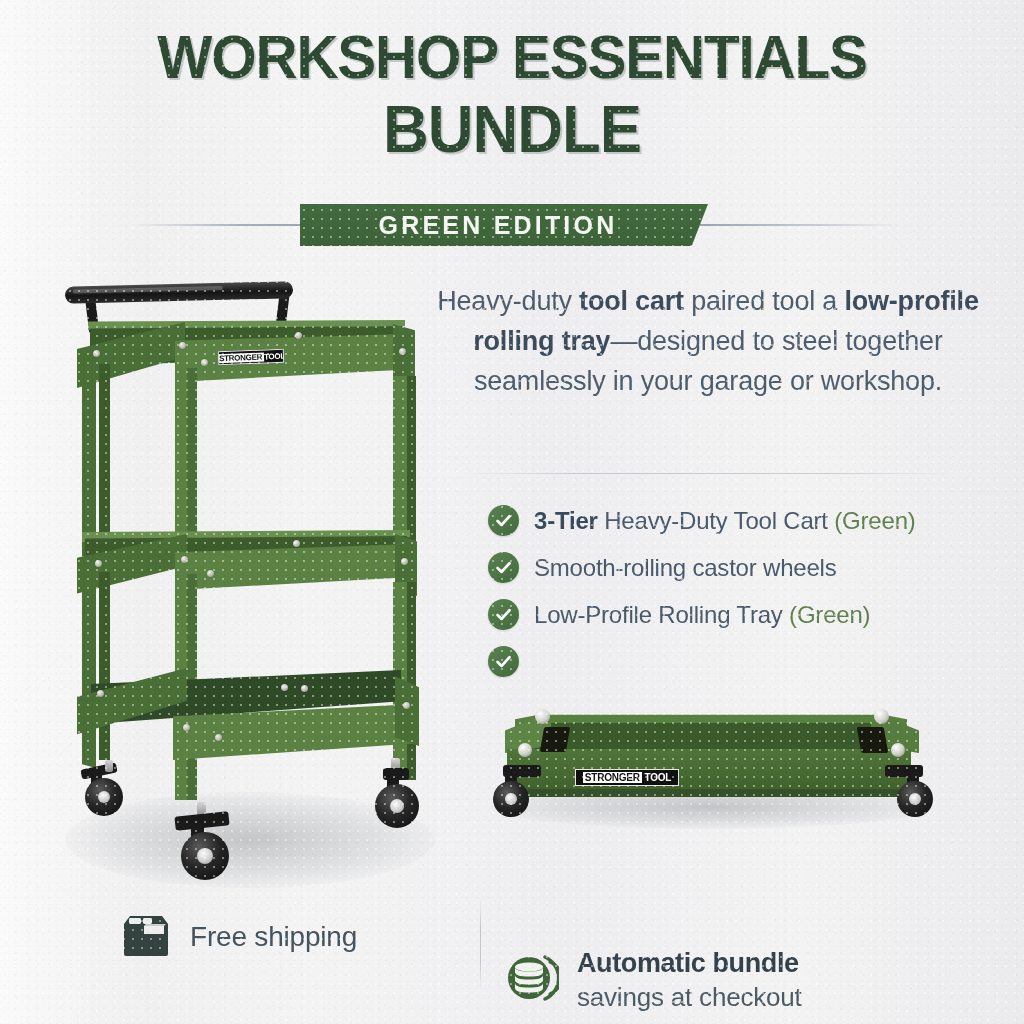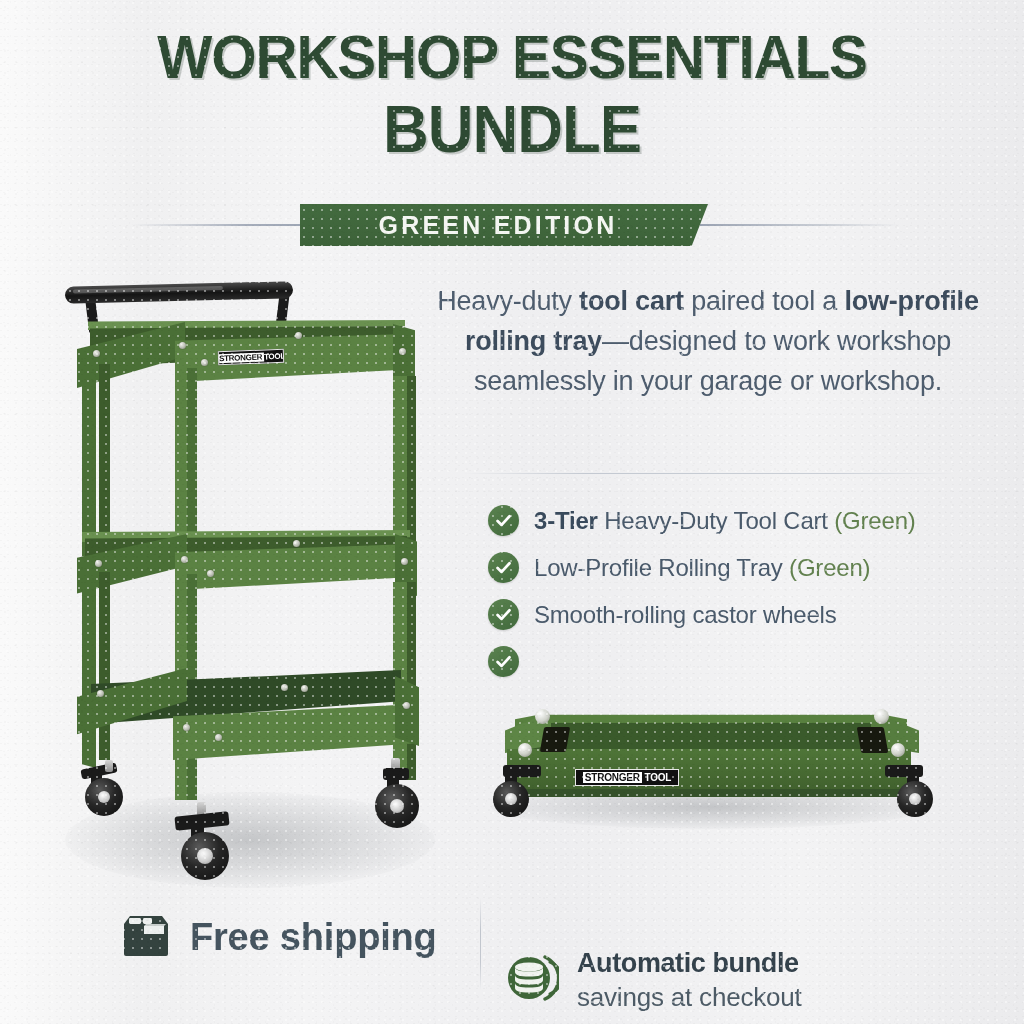--- a/index.html
+++ b/index.html
@@ -94,21 +94,21 @@
   .check svg{ display:block; }
   .feat-text{ font-size:24px; color:#4a5a6b; letter-spacing:-.2px; white-space:nowrap;text-align:right; }
   .feat-text b{ color:#394a5c; font-weight:bold; }
   .feat-text .gparen{ color:#62814f; }
 
   
   .footer-badge{ position:absolute; display:flex; align-items:center; z-index:20; }
   #badge-ship{ left:120px; top:912px; }
   #badge-bundle{ left:505px; top:908px;margin-top:38px; }
   .badge-icon{ flex:0 0 auto; margin-right:18px; }
-  .badge-label{ font-size:38px; color:#45545f; letter-spacing:-.2px;font-weight:bold; }
+  .badge-label{ font-size:28px; color:#45545f; letter-spacing:-.2px; }
   .badge-title{ font-size:27px; font-weight:bold; color:#34424c; letter-spacing:-.4px; line-height:34px;}
   .badge-sub{ font-size:26px; color:#4d5b66; letter-spacing:-.2px; line-height:34px;}
   .footer-sep{
     position:absolute; left:480px; top:898px; width:1px; height:92px; z-index:20;
     background:linear-gradient(180deg, rgba(165,172,182,0) 0%, rgba(160,168,180,.6) 35%, rgba(160,168,180,.55) 70%, rgba(165,172,182,0) 100%);
   }
 
   
   #cart{ position:absolute; left:55px; top:272px; width:400px; height:620px; z-index:10; }
   .mg{ position:absolute; }
@@ -176,21 +176,21 @@
 
   <div class="ribbon-row">
     <div class="ribbon-rule"></div>
     <div class="ribbon-rule right"></div>
     <div class="ribbon">
       <span class="ribbon-text">GREEN EDITION</span>
     </div>
   </div>
 
   <div class="desc">
-    <span>Heavy-duty </span><b>tool cart</b><span> paired tool a </span><b>low-profile rolling tray</b><span>—designed to work workshop seamlessly in your garage or workshop.</span>
+    <span>Heavy-duty </span><b>tool cart</b><span> paired tool a </span><b>low-profile rolling tray</b><span>—designed to steel together seamlessly in your garage or workshop.</span>
   </div>
 
   <div class="thin-divider"></div>
 
   <div class="features">
 
     <div class="feat">
       <span class="check">
         <svg width="19" height="19" viewBox="0 0 24 24">
             <path d="M4.5 12.6 L9.6 17.6 L19.6 6.6" fill="none" stroke="#ffffff" stroke-width="3.4" stroke-linecap="round" stroke-linejoin="round"></path>
@@ -198,30 +198,30 @@
       </span>
       <span class="feat-text"><b>3-Tier</b><span> Heavy-Duty Tool Cart </span><span class="gparen">(Green)</span></span>
     </div>
 
     <div class="feat">
       <span class="check">
         <svg width="19" height="19" viewBox="0 0 24 24">
             <path d="M4.5 12.6 L9.6 17.6 L19.6 6.6" fill="none" stroke="#ffffff" stroke-width="3.4" stroke-linecap="round" stroke-linejoin="round"></path>
           </svg>
       </span>
-      <span class="feat-text"><b></b><span>Low-Profile Rolling Tray </span><span class="gparen">(Green)</span></span>
+      <span class="feat-text"><b></b><span>Smooth-rolling castor wheels</span><span class="gparen"></span></span>
     </div>
 
     <div class="feat">
       <span class="check">
         <svg width="19" height="19" viewBox="0 0 24 24">
             <path d="M4.5 12.6 L9.6 17.6 L19.6 6.6" fill="none" stroke="#ffffff" stroke-width="3.4" stroke-linecap="round" stroke-linejoin="round"></path>
           </svg>
       </span>
-      <span class="feat-text"><b></b><span>Smooth-rolling castor wheels</span><span class="gparen"></span></span>
+      <span class="feat-text"><b></b><span>Low-Profile Rolling Tray </span><span class="gparen">(Green)</span></span>
     </div>
 
     <div class="feat">
       <span class="check">
         <svg width="19" height="19" viewBox="0 0 24 24">
             <path d="M4.5 12.6 L9.6 17.6 L19.6 6.6" fill="none" stroke="#ffffff" stroke-width="3.4" stroke-linecap="round" stroke-linejoin="round"></path>
           </svg>
       </span>
     </div>
 

